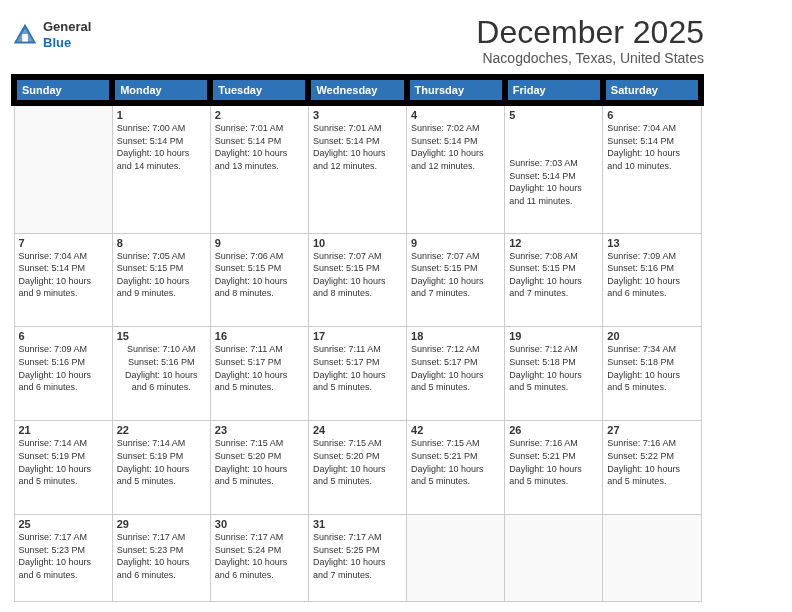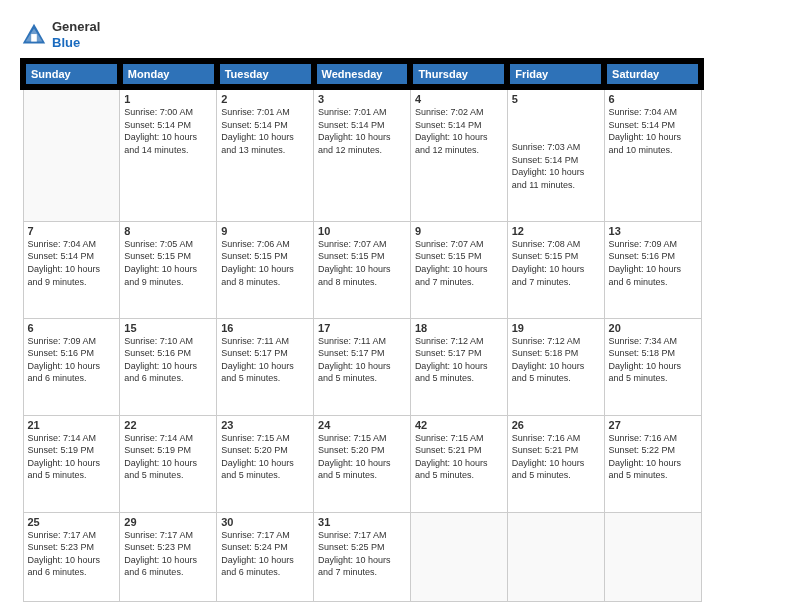--- a/index.html
+++ b/index.html
@@ -6,21 +6,21 @@
     body {
       width: 792px;
       height: 612px;
       font-family: Arial, sans-serif;
       background: #fff;
       overflow: hidden;
     }
     .page {
       width: 724px;
       height: 612px;
-      padding: 15px 20px 10px 20px;
+      padding: 15px 20px 10px 11px;
       display: flex;
       flex-direction: column;
     }
     .header {
       display: flex;
       align-items: flex-start;
       justify-content: space-between;
       margin-bottom: 8px;
     }
     .logo {
@@ -105,20 +105,24 @@
     <div class="logo">
       <svg class="logo-icon" viewBox="0 0 30 30">
         <polygon points="15,3 27,24 3,24" fill="#2e72b8"></polygon>
         <polygon points="15,8 24,22 6,22" fill="#fff" opacity="0.3"></polygon>
         <rect x="12" y="14" width="6" height="8" fill="#fff"></rect>
       </svg>
       <div class="logo-text">
         <span class="logo-general">General</span><br>
         <span class="logo-blue">Blue</span>
       </div>
+    </div>
+    <div class="title-block">
+      <div class="month-title">December 2025</div>
+      <div class="location">Nacogdoches, Texas, United States</div>
     </div>
   </div>
 
   <table class="calendar-table">
     <thead>
       <tr>
         <th>Sunday</th>
         <th>Monday</th>
         <th>Tuesday</th>
         <th>Wednesday</th>
@@ -227,21 +231,21 @@
         <tr class="week-row">
           <td>
             <span class="day-number">6</span>
             <div class="day-info" style="white-space: pre-line;">Sunrise: 7:09 AM
 Sunset: 5:16 PM
 Daylight: 10 hours
 and 6 minutes.</div>
           </td>
           <td>
             <span class="day-number">15</span>
-            <div class="day-info" style="white-space: pre-line;">Sunrise: 7:10 AM
+            <div class="day-info" style="white-space: pre-line; text-align: center;">Sunrise: 7:10 AM
 Sunset: 5:16 PM
 Daylight: 10 hours
 and 6 minutes.</div>
           </td>
           <td>
             <span class="day-number">16</span>
             <div class="day-info" style="white-space: pre-line;">Sunrise: 7:11 AM
 Sunset: 5:17 PM
 Daylight: 10 hours
 and 5 minutes.</div>

